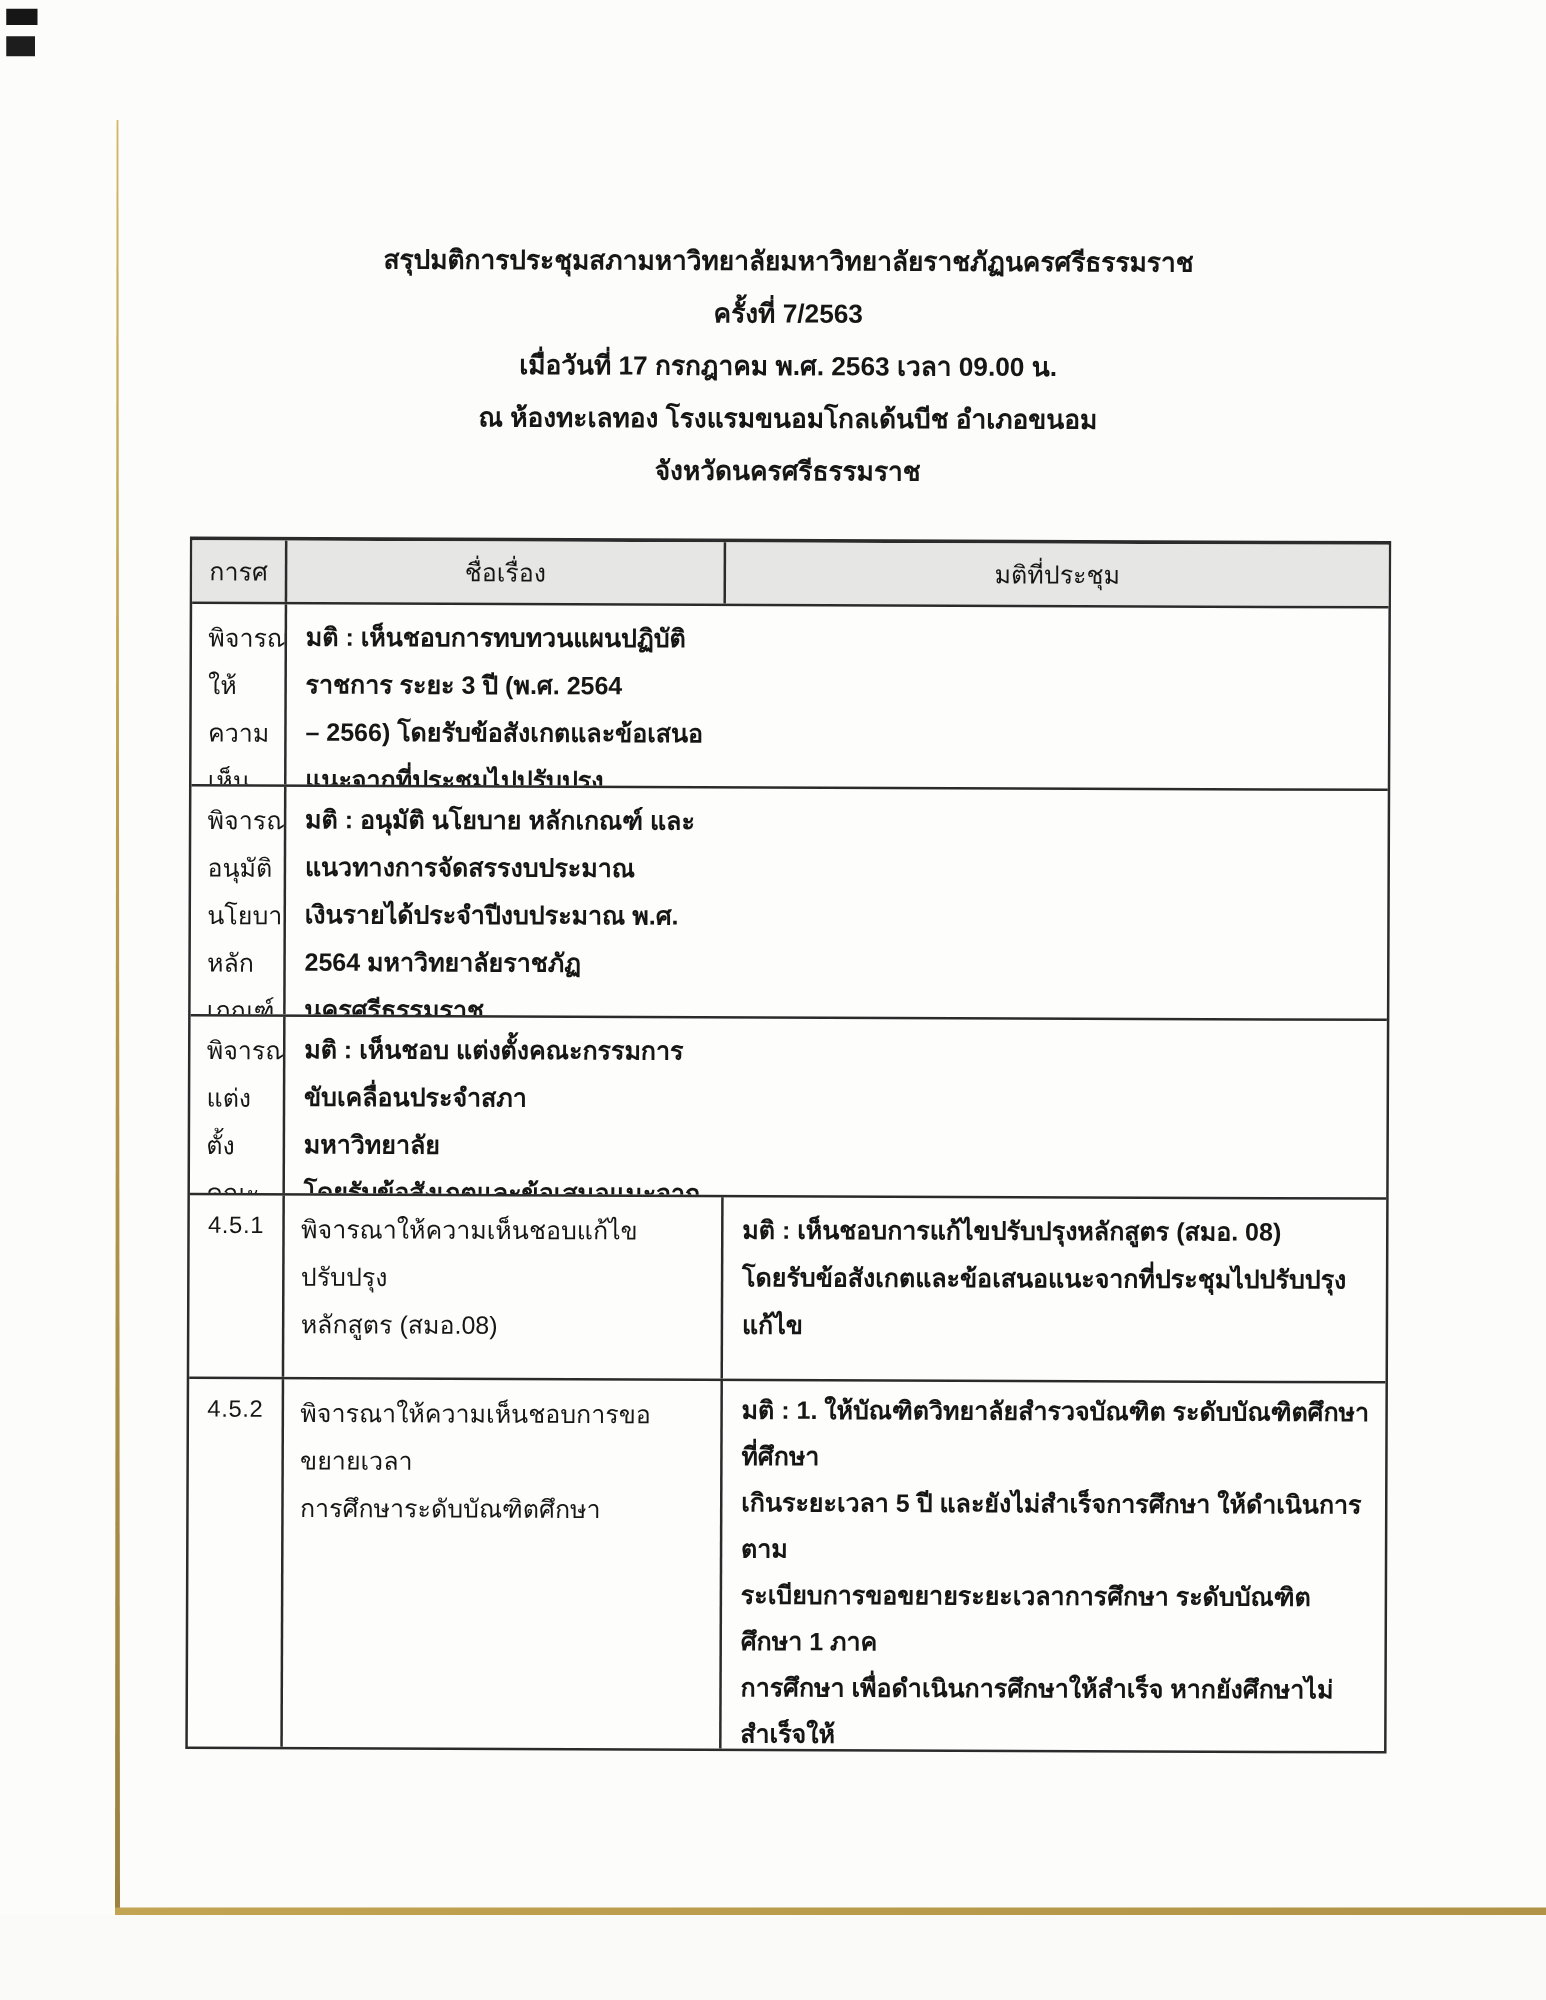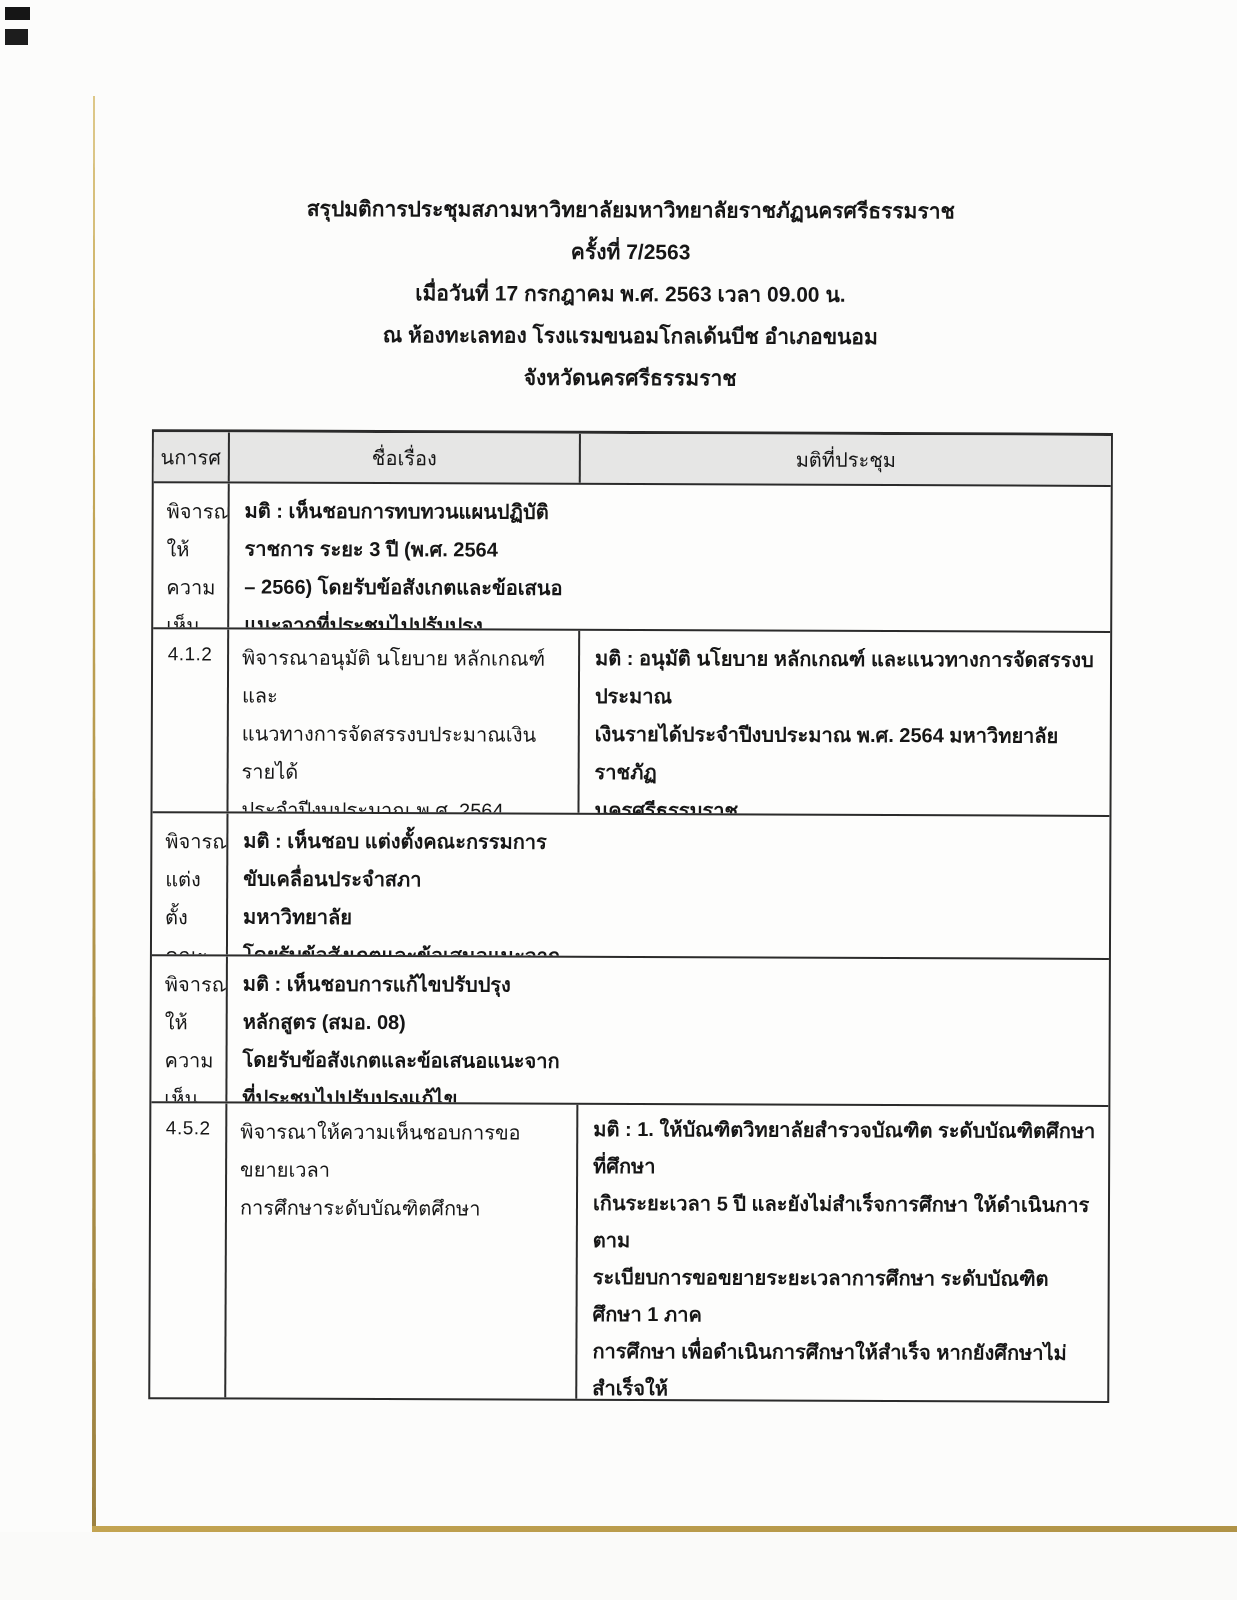--- a/index.html
+++ b/index.html
@@ -80,54 +80,54 @@
 
   <div class="doc-title multiline">สรุปมติการประชุมสภามหาวิทยาลัยมหาวิทยาลัยราชภัฏนครศรีธรรมราช
 ครั้งที่ 7/2563
 เมื่อวันที่ 17 กรกฎาคม พ.ศ. 2563 เวลา 09.00 น.
 ณ ห้องทะเลทอง โรงแรมขนอมโกลเด้นบีช อำเภอขนอม
 จังหวัดนครศรีธรรมราช</div>
 
   <div class="doc-table">
 
     <div class="t-row hdr">
-      <div class="cell">นการศ</div>
+      <div class="cell">การศ</div>
       <div class="cell">ชื่อเรื่อง</div>
       <div class="cell">มติที่ประชุม</div>
     </div>
 
     <div class="t-row rh1">
       <div class="cell topic multiline">พิจารณาให้ความเห็นชอบการทบทวน
 แผนปฏิบัติราชการ ระยะ 3 ปี (พ.ศ. 2564-
 2566)</div>
       <div class="cell reso multiline">มติ : เห็นชอบการทบทวนแผนปฏิบัติราชการ ระยะ 3 ปี (พ.ศ. 2564
 – 2566) โดยรับข้อสังเกตและข้อเสนอแนะจากที่ประชุมไปปรับปรุง
 แก้ไข</div>
     </div>
 
     <div class="t-row rh2">
-      <div class="cell agenda">4.1.2</div>
       <div class="cell topic multiline">พิจารณาอนุมัติ นโยบาย หลักเกณฑ์ และ
 แนวทางการจัดสรรงบประมาณเงินรายได้
 ประจำปีงบประมาณ พ.ศ. 2564
 มหาวิทยาลัยราชภัฏนครศรีธรรมราช</div>
       <div class="cell reso multiline">มติ : อนุมัติ นโยบาย หลักเกณฑ์ และแนวทางการจัดสรรงบประมาณ
 เงินรายได้ประจำปีงบประมาณ พ.ศ. 2564 มหาวิทยาลัยราชภัฏ
 นครศรีธรรมราช</div>
     </div>
 
     <div class="t-row rh3">
       <div class="cell topic multiline">พิจารณาแต่งตั้งคณะกรรมการขับเคลื่อน
 ประจำสภามหาวิทยาลัย</div>
       <div class="cell reso multiline">มติ : เห็นชอบ แต่งตั้งคณะกรรมการขับเคลื่อนประจำสภา
 มหาวิทยาลัย
 โดยรับข้อสังเกตและข้อเสนอแนะจากที่ประชุมไปปรับปรุงแก้ไข</div>
     </div>
 
     <div class="t-row rh4">
+      <div class="cell agenda">4.5.1</div>
       <div class="cell topic multiline">พิจารณาให้ความเห็นชอบแก้ไขปรับปรุง
 หลักสูตร (สมอ.08)</div>
       <div class="cell reso multiline">มติ : เห็นชอบการแก้ไขปรับปรุงหลักสูตร (สมอ. 08)
 โดยรับข้อสังเกตและข้อเสนอแนะจากที่ประชุมไปปรับปรุงแก้ไข</div>
     </div>
 
     <div class="t-row rh5">
       <div class="cell agenda">4.5.2</div>
       <div class="cell topic multiline">พิจารณาให้ความเห็นชอบการขอขยายเวลา
 การศึกษาระดับบัณฑิตศึกษา</div>

